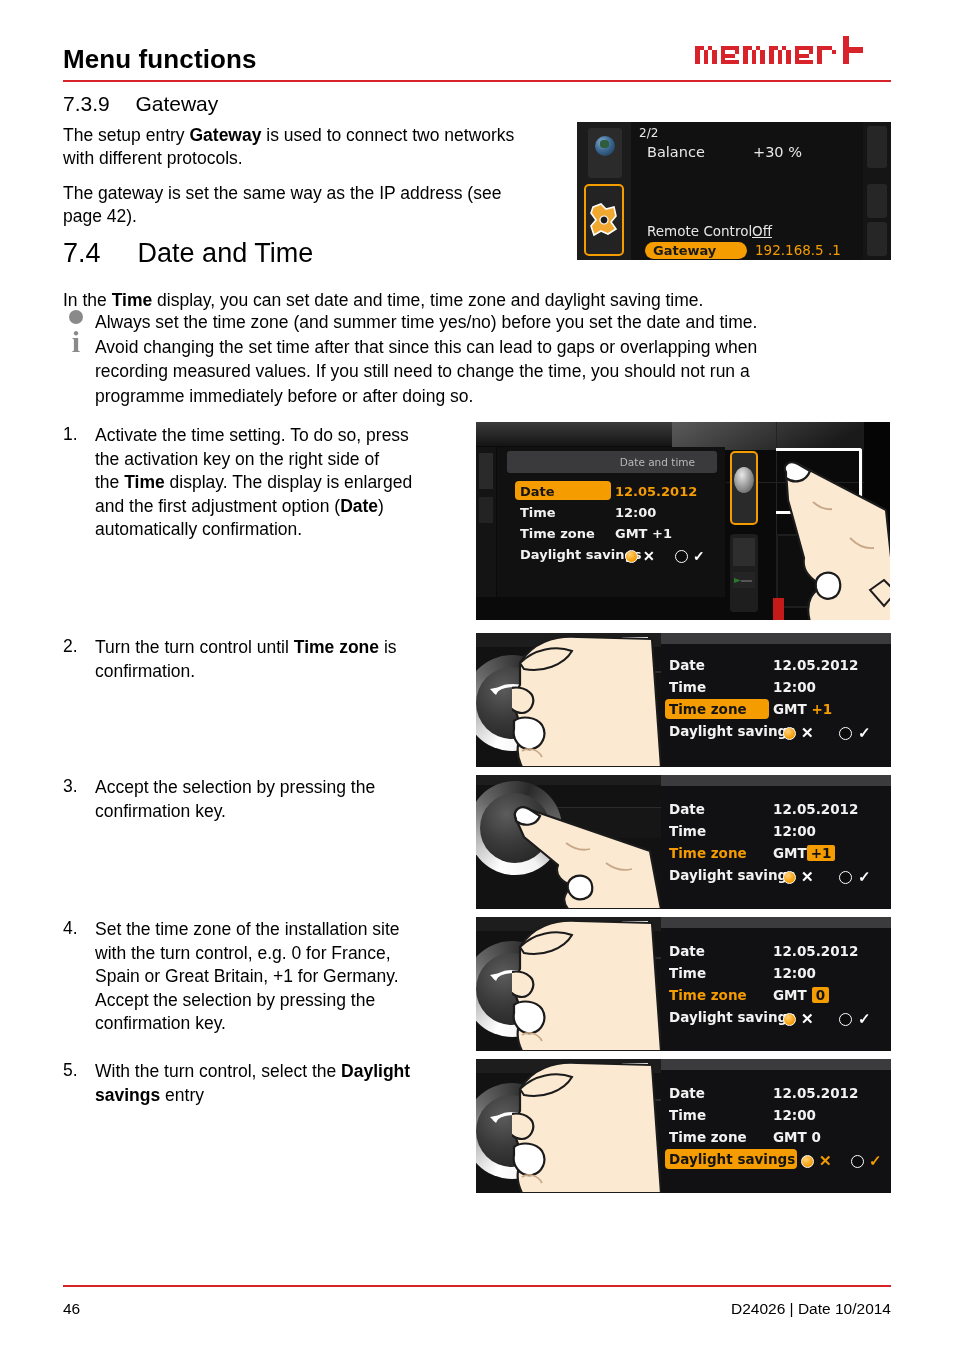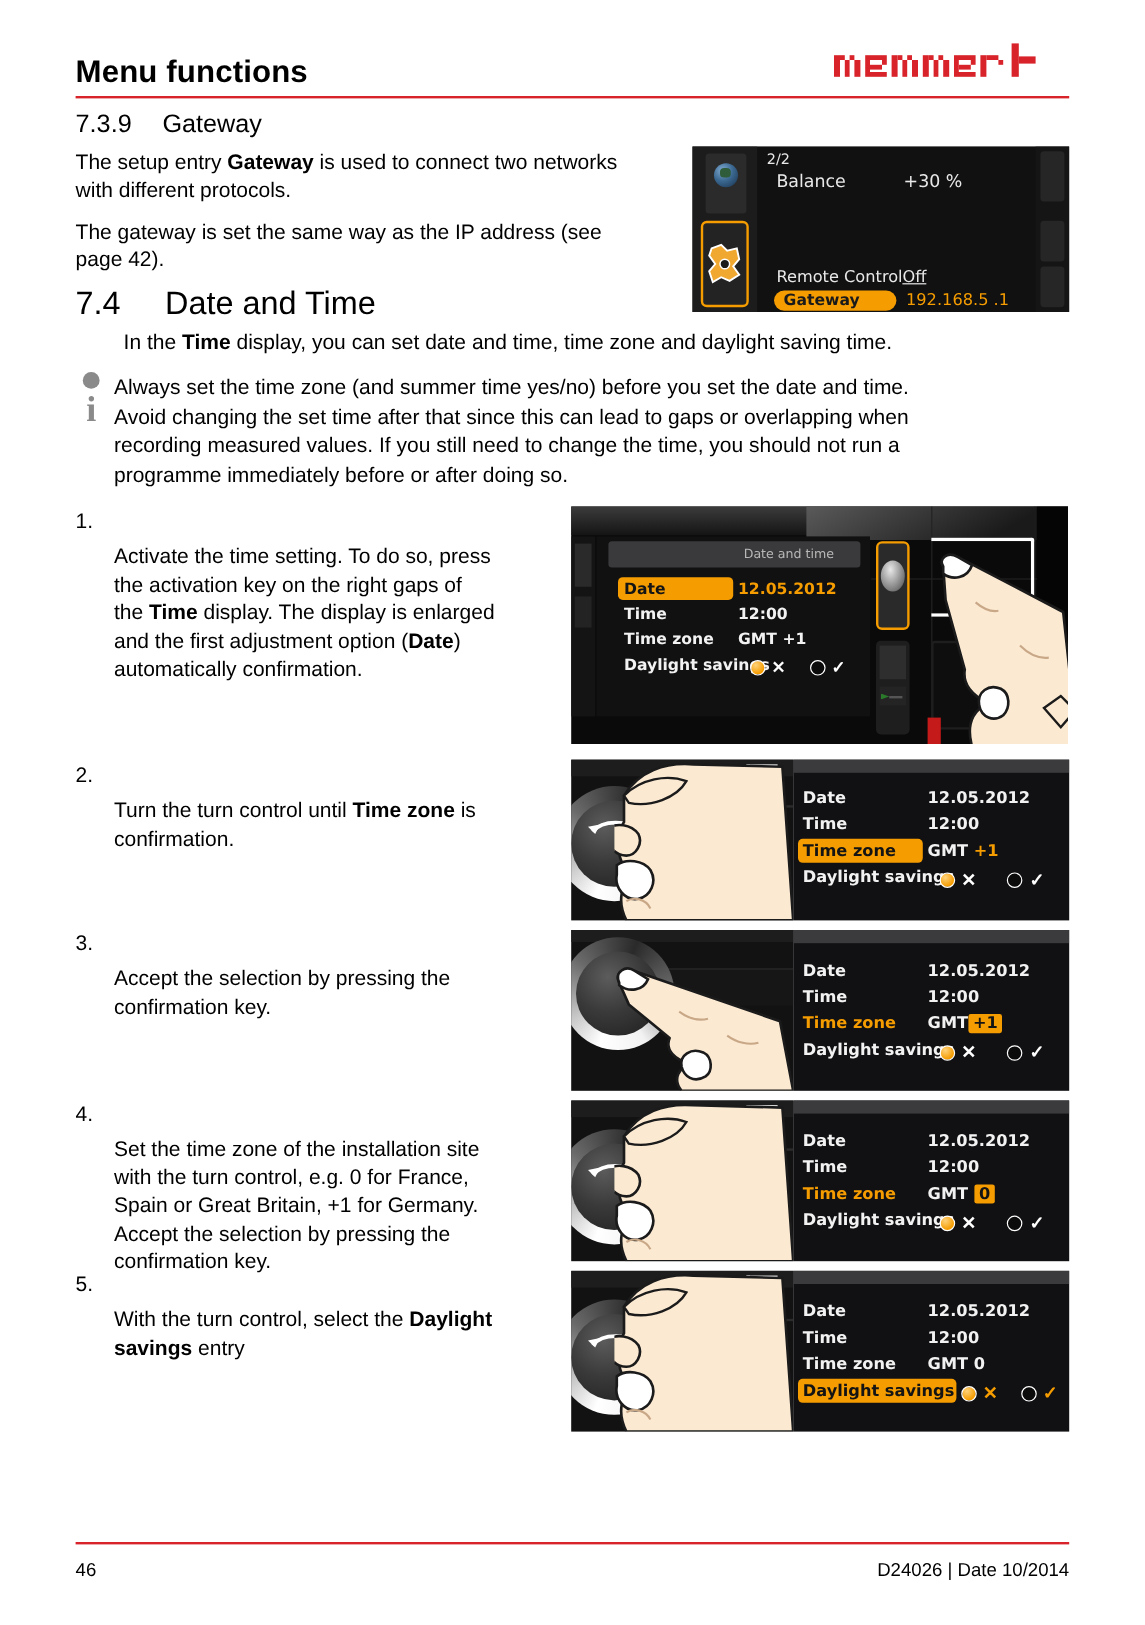--- a/index.html
+++ b/index.html
@@ -52,21 +52,21 @@
     border-radius:50%; background:#8a8a8a;
   }
   .note-i {
     position:absolute; left:0; top:17px; width:24px;
     text-align:center; font-size:30px; line-height:30px;
     font-family:"Liberation Serif", serif; font-weight:bold; color:#8a8a8a;
   }
 
   
   .step-num { position:absolute; font-size:17.5px; }
-  .step-txt { position:absolute; font-size:17.5px; line-height:23.5px;margin-top:28px; }
+  .step-txt { position:absolute; font-size:17.5px; line-height:23.5px; }
 
   
   .gw {
     position:absolute; left:577px; top:122px; width:314px; height:138px;
     background:#111; overflow:hidden;
   }
   .gw-left { position:absolute; left:0; top:0; width:54px; height:138px; background:#1c1c1c; }
   .gw-ic1 {
     position:absolute; left:11px; top:6px; width:34px; height:50px;
     background:#2b2b2b; border-radius:3px;
@@ -302,39 +302,39 @@
       <div class="gw-rb3"></div>
     </div>
   </div>
 
   <div class="h2" style="left:63px; top:238px;">
     <span>7.4</span>
     <span style="display:inline-block;width:22px"></span>
     <span>Date and Time</span>
   </div>
 
-  <div class="body-txt" style="left:63px; top:274px; width:828px;margin-left:40px;">
+  <div class="body-txt" style="left:63px; top:289px; width:828px;">
     <span>In the </span><span class="b">Time</span><span> display, you can set date and time, time zone and daylight saving time.</span>
   </div>
 
   <div class="note-icon">
     <div class="note-dot"></div>
     <div class="note-i">i</div>
   </div>
   <div class="body-txt" style="left:95px; top:310px; width:800px; line-height:24.5px;">
     <span>Always set the time zone (and summer time yes/no) before you set the date and time.</span><br>
     <span>Avoid changing the set time after that since this can lead to gaps or overlapping when</span><br>
     <span>recording measured values. If you still need to change the time, you should not run a</span><br>
     <span>programme immediately before or after doing so.</span>
   </div>
 
   <div class="step-num" style="left:63px; top:424px;">1.</div>
   <div class="step-txt" style="left:95px; top:424px; width:375px;">
     <span>Activate the time setting. To do so, press</span><br>
-    <span>the activation key on the right gaps of</span><br>
+    <span>the activation key on the right side of</span><br>
     <span>the </span><span class="b">Time</span><span> display. The display is enlarged</span><br>
     <span>and the first adjustment option (</span><span class="b">Date</span><span>)</span><br>
     <span>automatically confirmation.</span>
   </div>
 
   <div class="shot1">
     <div class="s1-bezel"></div>
     <div class="s1-bezel2"></div>
     <div class="s1-vline"></div>
     <div class="s1-vline2"></div>

